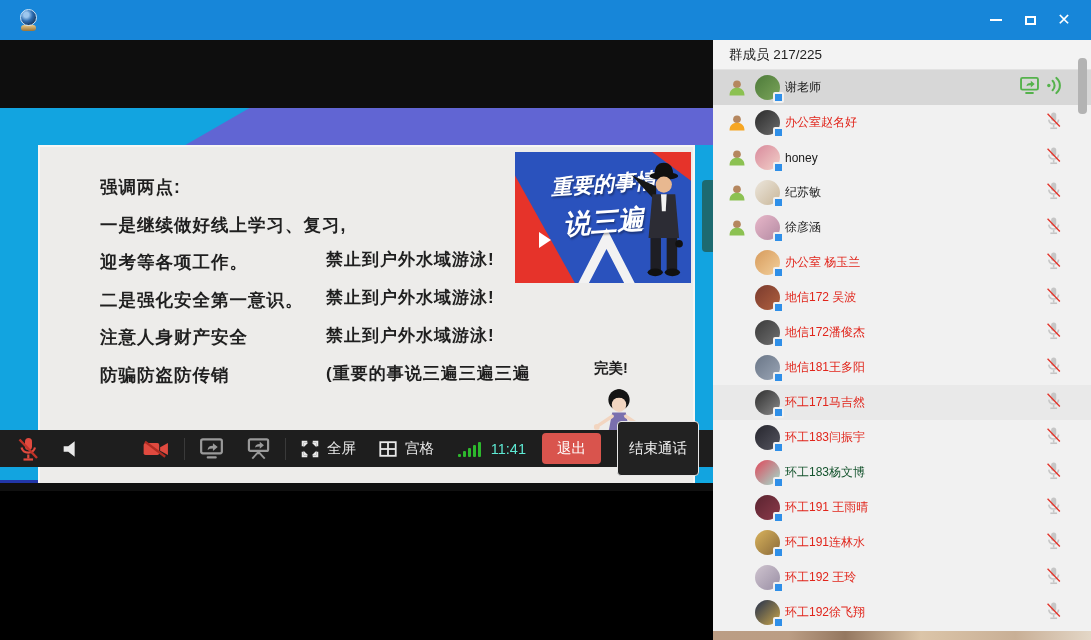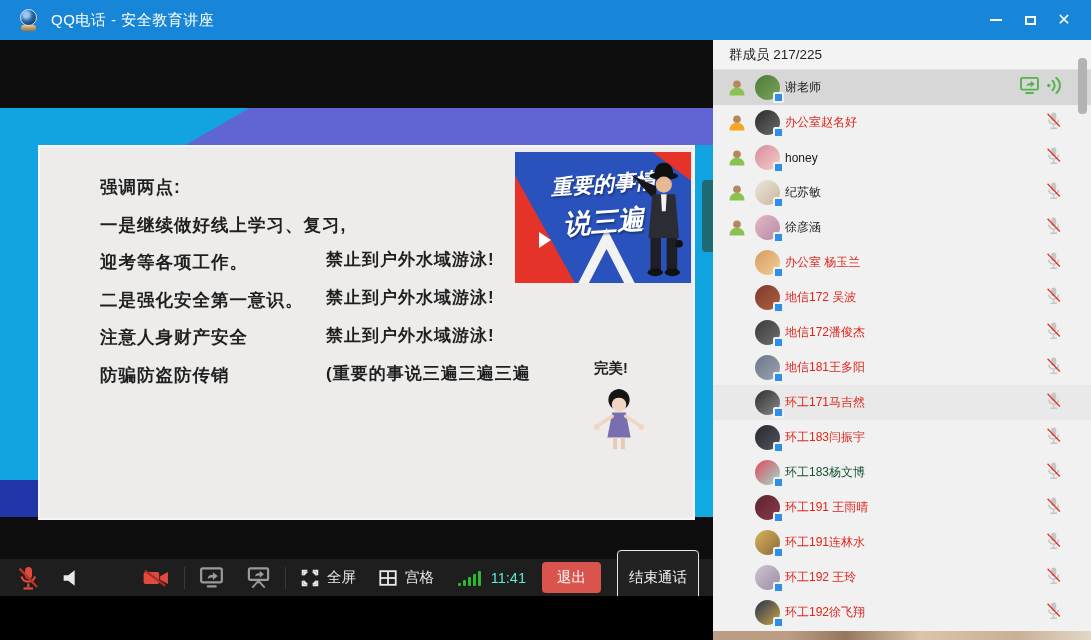--- a/index.html
+++ b/index.html
@@ -21,21 +21,21 @@
   .win-btn { width:34px; height:28px; display:flex; align-items:center; justify-content:center;
     color:#fff; cursor:default; }
   .glyph-min { width:12px; height:2px; background:#fff; }
   .glyph-max { width:11px; height:9px; border:2px solid #fff; }
   .glyph-close { font-size:16px; line-height:1; }
 
   
   .main { position:absolute; top:40px; left:0; width:1091px; height:600px; display:flex; }
 
   
-  .video { position:relative; width:713px; height:556px; background:#0e0e0e; overflow:hidden; }
+  .video { position:relative; width:713px; height:451px; background:#0e0e0e; overflow:hidden; }
   .band-cyan { position:absolute; left:0; top:68px; width:713px; height:409px; background:#12a4e0; }
   .band-purple-top { position:absolute; left:0; top:68px; width:713px; height:37px; background:#6165d3;
     clip-path:polygon(35% 0, 100% 0, 100% 100%, 26% 100%); }
   .bottom-band { position:absolute; top:440px; left:0; width:713px; height:37px; }
   .bb-darkblue { position:absolute; inset:0; background:#2236a8; clip-path:polygon(0 0, 28% 0, 31% 100%, 0 100%); }
   .bb-purple  { position:absolute; inset:0; background:#5a6fd6; clip-path:polygon(28% 0, 49% 0, 46% 100%, 31% 100%); }
   .bb-cyan    { position:absolute; inset:0; background:#11aae3; clip-path:polygon(49% 0, 100% 0, 100% 100%, 46% 100%); }
   .edge-artifact { position:absolute; right:0; top:140px; width:11px; height:72px; background:#1d6a70; border-radius:4px 0 0 4px; }
 
   
@@ -56,21 +56,21 @@
     border-top:8px solid transparent; border-bottom:8px solid transparent; border-left:12px solid #fff; }
   .stamp-t1 { position:absolute; left:36px; top:18px; color:#fff; font-size:21px; font-weight:bold;
     font-style:italic; transform:rotate(-4deg); text-shadow:1px 2px 2px rgba(0,0,0,.35); white-space:nowrap; }
   .stamp-t2 { position:absolute; left:48px; top:52px; color:#fff; font-size:27px; font-weight:bold;
     font-style:italic; transform:rotate(-4deg); text-shadow:1px 2px 2px rgba(0,0,0,.35); white-space:nowrap; }
   .stamp-man { position:absolute; right:2px; top:4px; }
 
   .woman { position:absolute; left:552px; top:240px; }
 
   
-  .toolbar { position:absolute; left:0; bottom:0; width:713px; height:37px; background:#1e1e1e;
+  .toolbar { position:absolute; left:0; bottom:24px; width:713px; height:37px; background:#1e1e1e;
     display:flex; align-items:center; padding:0 14px; }
   .under-sliver { position:absolute; left:0; bottom:0; width:713px; height:8px; background:#101010; }
   .tb-icon { display:flex; align-items:center; justify-content:center; }
   .tb-divider { width:1px; height:22px; background:#3a3a3a; margin:0 14px; }
   .tb-label { color:#e8e8e8; font-size:14.5px; margin-left:7px; }
   .tb-group { display:flex; align-items:center; }
   .signal { display:flex; align-items:flex-end; gap:2px; height:16px; }
   .signal i { display:block; width:3px; background:#2db82d; border-radius:1px; }
   .time { color:#5eead4; font-size:14.5px; margin-left:10px; }
   .btn-exit { margin-left:16px; background:#d9544d; color:#fff; font-size:14.5px;
@@ -98,21 +98,20 @@
 </head>
 <body>
 
 <div class="window">
 
   <div class="titlebar">
     <div class="cam-icon">
       <div class="cam-base"></div>
         <div class="cam-ball"></div>
     </div>
-    <div class="title-text">QQ电话 - 安全教育讲座</div>
     <div class="win-controls">
       <div class="win-btn">
           <span class="glyph-min"></span>
         </div>
       <div class="win-btn">
           <span class="glyph-max"></span>
         </div>
       <div class="win-btn">
           <span class="glyph-close">✕</span>
         </div>

